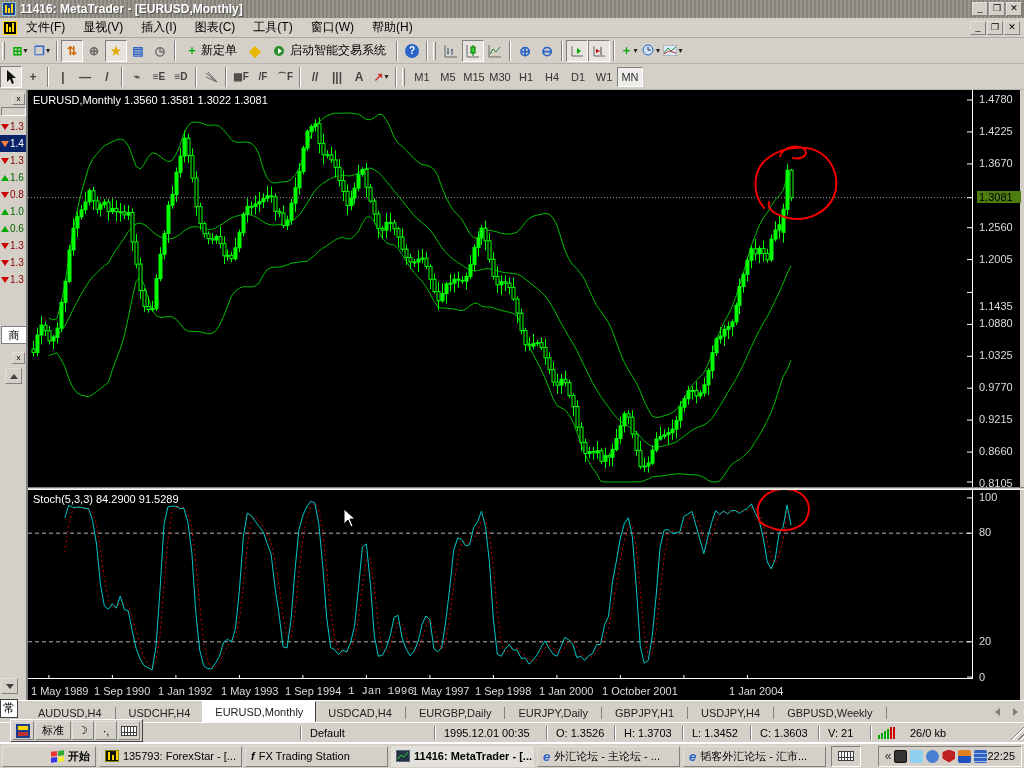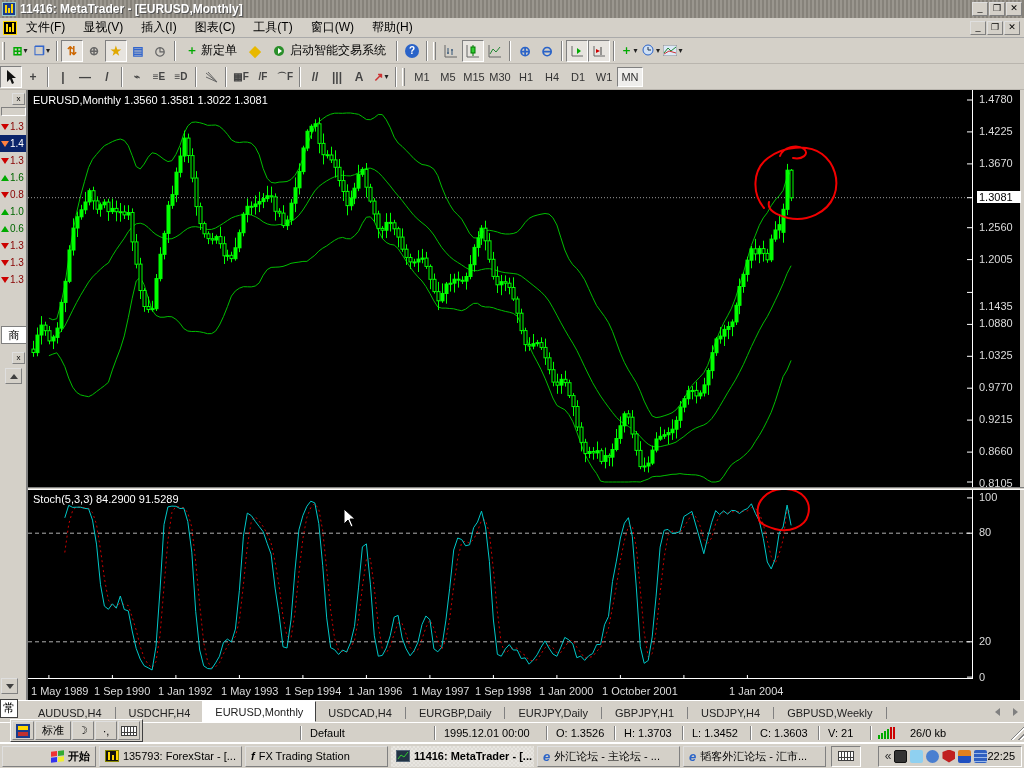--- a/index.html
+++ b/index.html
@@ -41,21 +41,21 @@
   .tri.up{border-bottom:6px solid #0a0;}
   .tri.dn{border-top:6px solid #c00;}
   .mwrow.sel .tri.dn{border-top-color:#ff8040;}
   
   #chartwin{left:28px;top:90px;width:992px;height:610px;background:#000;}
   #svg-main{position:absolute;left:0;top:0;}
   #svg-stoch{position:absolute;left:0;top:400px;}
   #divider{position:absolute;left:0;top:397px;width:996px;height:3px;background:#d4d0c8;border-top:1px solid #808080;border-bottom:1px solid #fff;}
   .chdr{position:absolute;left:5px;font-size:11px;color:#fff;white-space:nowrap;}
   .plabel{position:absolute;left:951px;font-size:11px;color:#dcdcdc;white-space:nowrap;}
-  .pcur{position:absolute;left:949px;width:44px;font-size:11px;color:#000;background:#ffffff;text-align:left;padding:0 2px;}
+  .pcur{position:absolute;left:949px;width:44px;font-size:11px;color:#000;background:#4d7c0f;text-align:left;padding:0 2px;}
   .slabel{position:absolute;left:951px;font-size:11px;color:#dcdcdc;}
   #daterow{position:absolute;left:0;top:593px;width:945px;height:17px;}
   .dlabel{position:absolute;top:2px;font-size:11px;color:#dcdcdc;white-space:nowrap;}
   
   #tabbar{left:0;top:700px;width:1024px;height:22px;background:#d4d0c8;display:flex;align-items:flex-end;border-top:1px solid #fff;}
   .tab{height:19px;display:inline-flex;align-items:center;padding:0 12px;font-size:11px;color:#222;white-space:nowrap;}
   .tab.on{background:#fff;border:1px solid;border-color:#fff #404040 #fff #fff;height:21px;font-weight:normal;}
   .tdiv{width:1px;height:12px;background:#808080;margin:0 1px 3px 1px;}
   .tscroll{width:16px;height:16px;margin:0 1px 2px 1px;display:inline-flex;align-items:center;justify-content:center;}
   .arrL{width:0;height:0;border-top:4px solid transparent;border-bottom:4px solid transparent;border-right:5px solid #808080;}
@@ -624,21 +624,21 @@
     <span class="slabel" style="top:436px;">80</span>
     <span class="slabel" style="top:545px;">20</span>
     <span class="slabel" style="top:581px;">0</span>
 
     <div id="daterow">
       <span class="dlabel" style="left:3px;">1 May 1989</span>
       <span class="dlabel" style="left:66px;">1 Sep 1990</span>
       <span class="dlabel" style="left:130px;">1 Jan 1992</span>
       <span class="dlabel" style="left:193px;">1 May 1993</span>
       <span class="dlabel" style="left:257px;">1 Sep 1994</span>
-      <span class="dlabel" style="left:320px;">1 Jan 1996</span>
+      <span class="dlabel" style="left:320px;font-family:Liberation Mono, monospace;">1 Jan 1996</span>
       <span class="dlabel" style="left:384px;">1 May 1997</span>
       <span class="dlabel" style="left:447px;">1 Sep 1998</span>
       <span class="dlabel" style="left:511px;">1 Jan 2000</span>
       <span class="dlabel" style="left:574px;">1 October 2001</span>
       <span class="dlabel" style="left:638px;margin-top:44px;">1 Sep 2002</span>
       <span class="dlabel" style="left:701px;">1 Jan 2004</span>
     </div>
   </div>
 
   <svg class="abs" style="left:343px;top:508px;" width="14" height="20">
@@ -671,21 +671,21 @@
           <span class="arrR"></span>
         </span>
     </span>
   </div>
 
   <div class="abs" id="statusbar">
     <span style="width:300px;"></span>
     <span class="ssep"></span>
     <span class="sseg" style="width:132px;">Default</span>
     <span class="ssep"></span>
-    <span class="sseg" style="width:110px;">1995.12.01 00:00</span>
+    <span class="sseg" style="width:110px;">1995.12.01 00:35</span>
     <span class="ssep"></span>
     <span class="sseg" style="width:66px;">O: 1.3526</span>
     <span class="ssep"></span>
     <span class="sseg" style="width:66px;">H: 1.3703</span>
     <span class="ssep"></span>
     <span class="sseg" style="width:66px;">L: 1.3452</span>
     <span class="ssep"></span>
     <span class="sseg" style="width:66px;">C: 1.3603</span>
     <span class="ssep"></span>
     <span class="sseg" style="width:50px;">V: 21</span>

